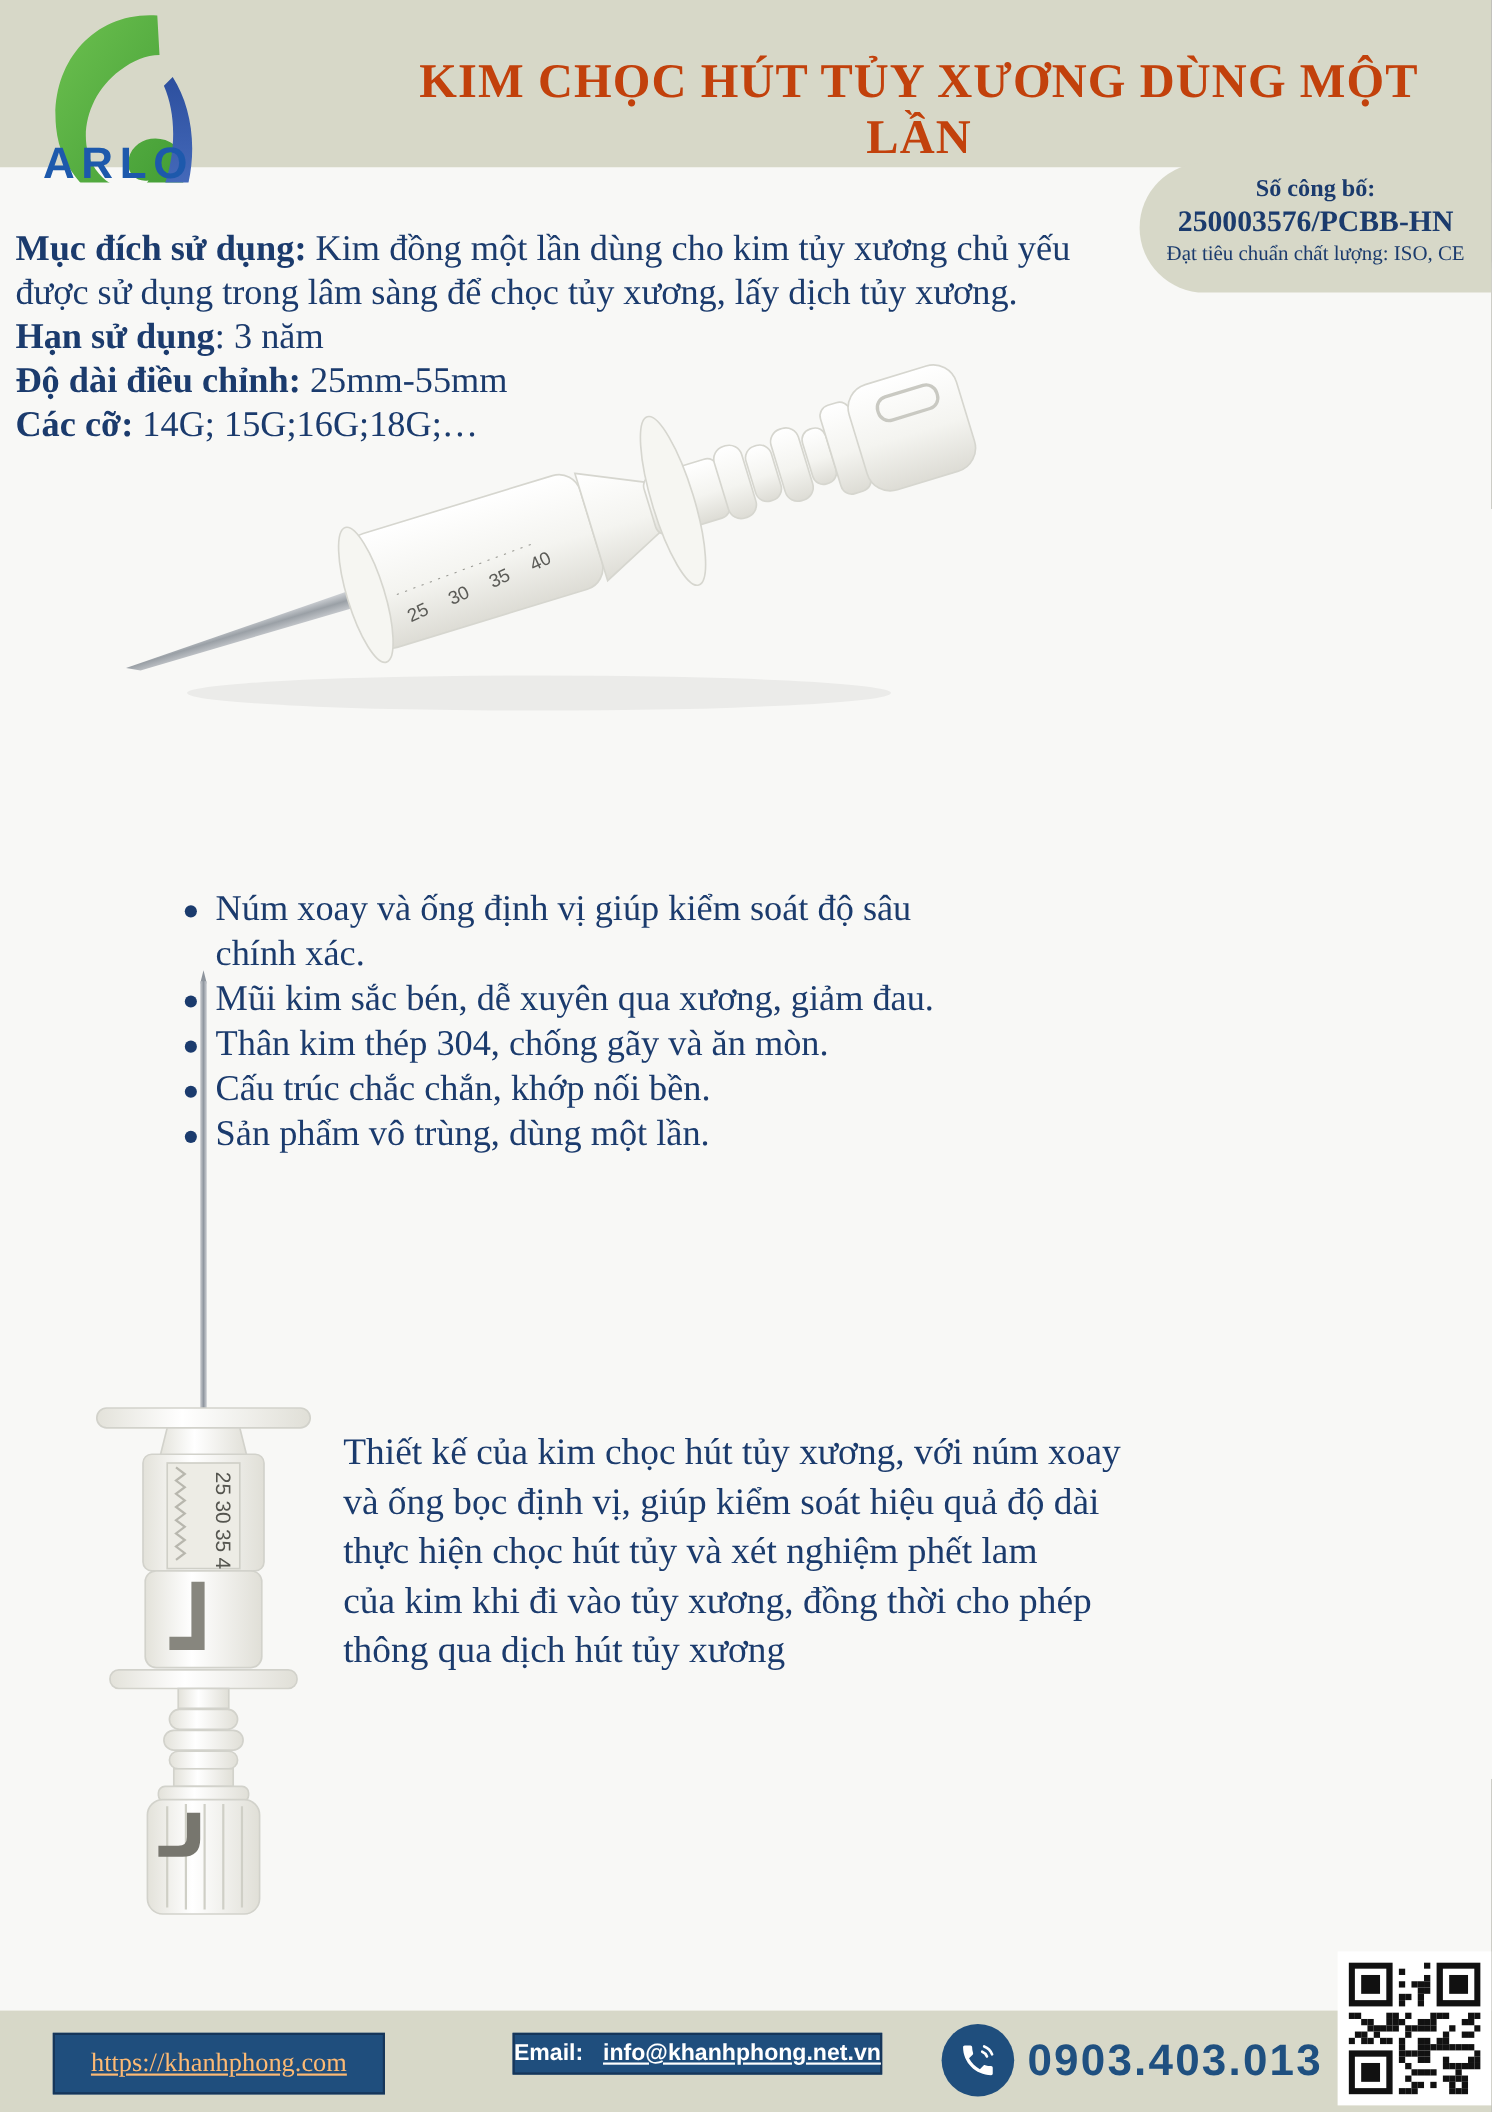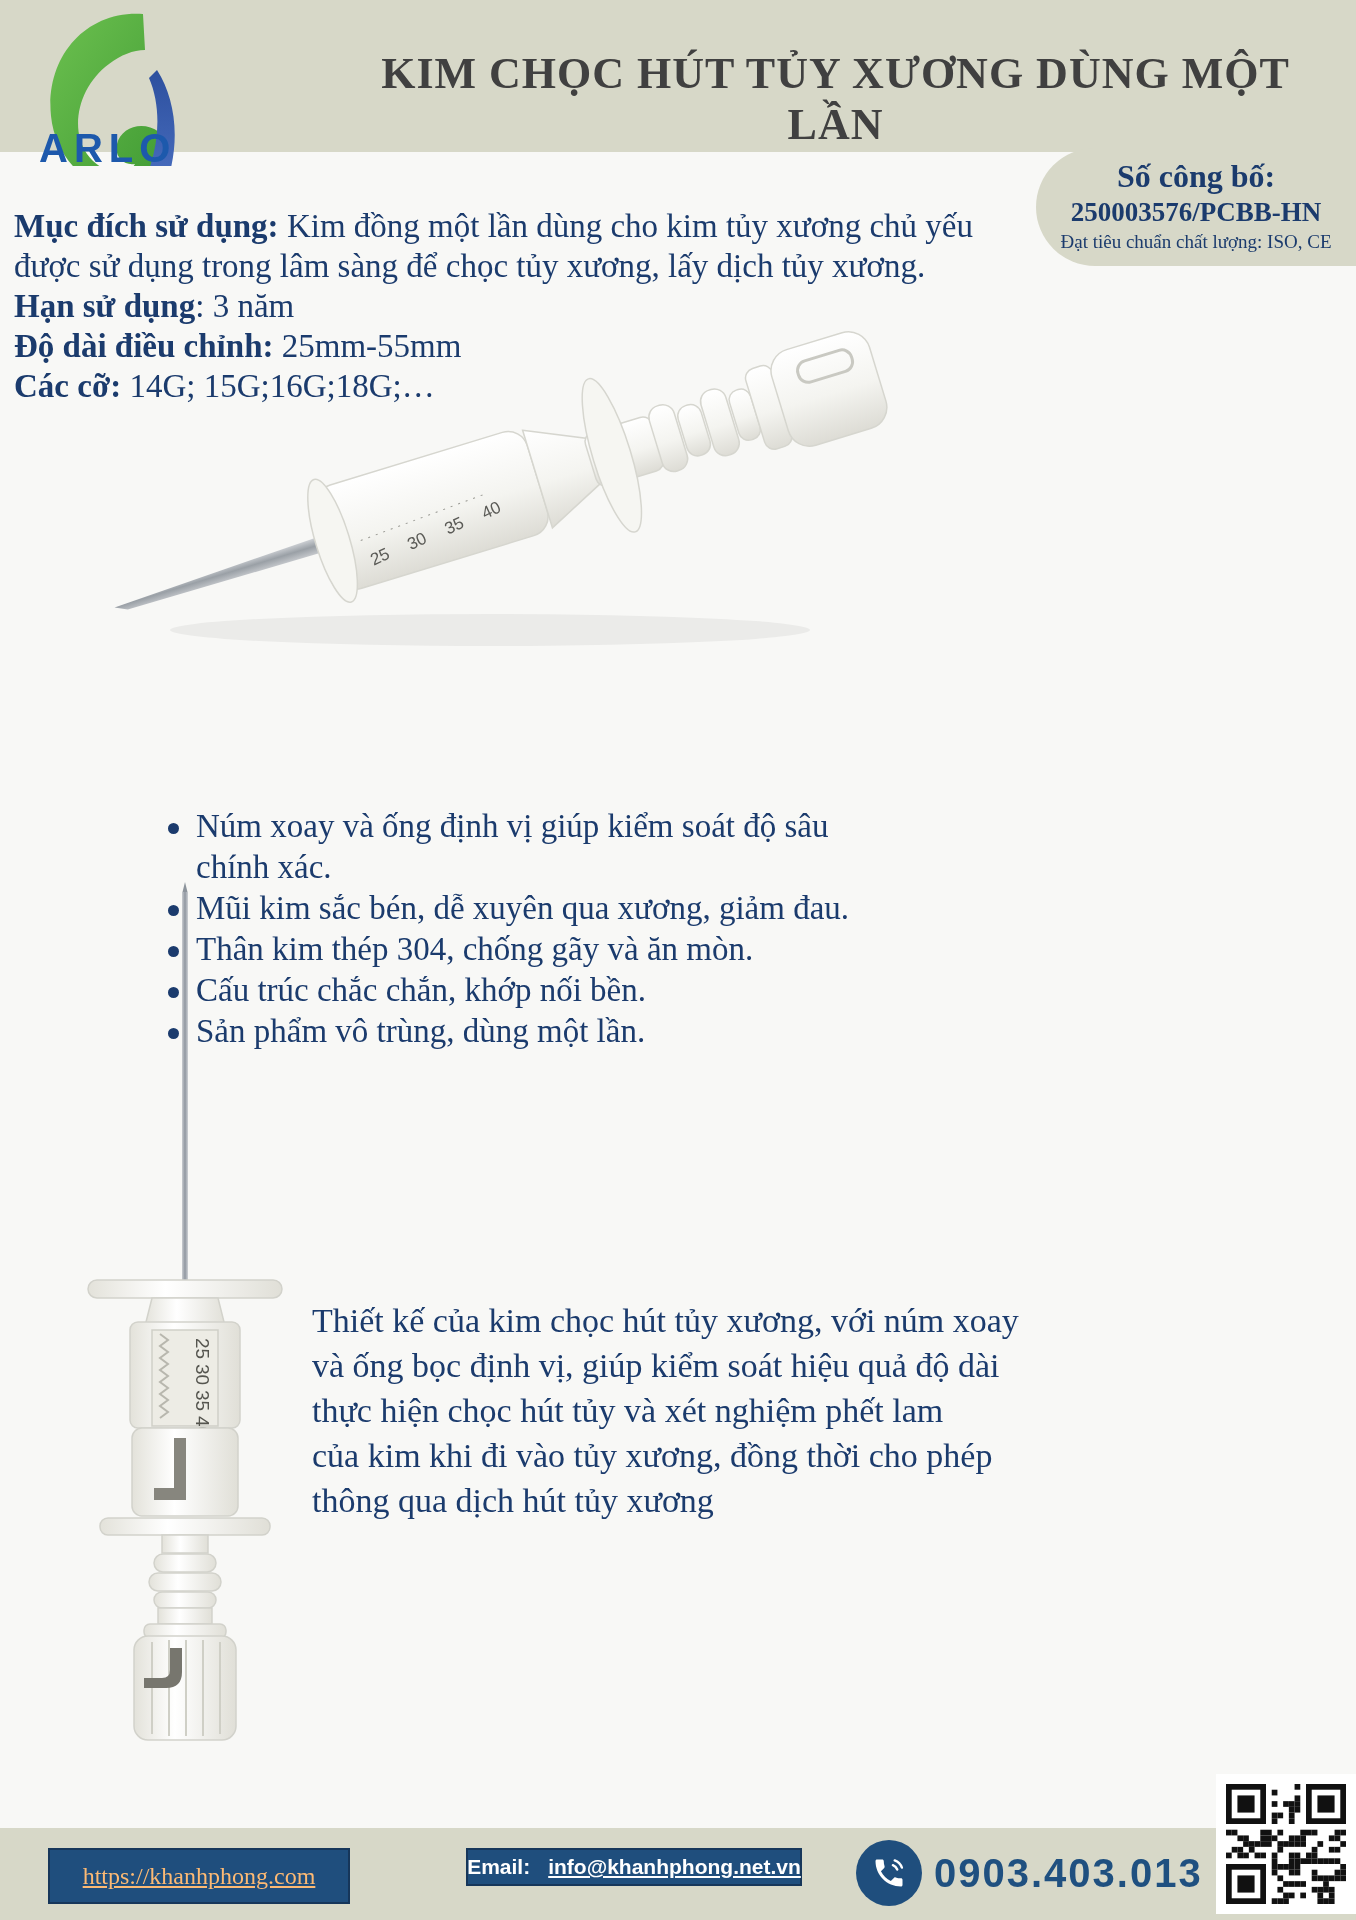--- a/index.html
+++ b/index.html
@@ -6,31 +6,31 @@
     --navy:#1b3b6d; --box-blue:#1f4e7d; --beige:#d7d8c8; --sheet:#f8f8f6;
     --logo-green:#4fae3d; --logo-blue:#3a5fb0; --brand-blue:#1d59ac;
   }
   *{margin:0;padding:0;box-sizing:border-box;}
   body{font-family:"Liberation Serif", serif; background:#888;}
   .page{position:relative;width:1356px;height:1920px;background:var(--beige);overflow:hidden;margin:0 auto;}
 
   
   .logo{position:absolute;left:25px;top:6px;width:200px;height:160px;}
   .page-title{position:absolute;left:330px;right:15px;top:48px;text-align:center;
-    font-size:44px;font-weight:bold;color:#404040;letter-spacing:1px;}
+    font-size:44px;font-weight:bold;color:#c2410c;letter-spacing:1px;}
 
   
   .sheet{position:absolute;left:0;top:152px;width:1356px;height:1676px;
     background:var(--sheet);border-top-right-radius:95px;}
 
   
   .announce{position:absolute;left:1036px;top:148px;width:320px;height:118px;
     background:var(--beige);border-radius:60px 0 0 60px;text-align:center;
     color:var(--navy);padding-top:10px;}
-  .announce .l1{font-size:32px;font-weight:bold;}
+  .announce .l1{font-size:22px;font-weight:bold;}
   .announce .l2{font-size:27px;font-weight:bold;margin-top:2px;}
   .announce .l3{font-size:19px;margin-top:3px;}
 
   
   .intro{position:absolute;left:14px;top:206px;width:1010px;color:var(--navy);
     font-size:33px;line-height:40px;}
   .intro b{font-weight:bold;}
 
   
   .features{position:absolute;left:160px;top:806px;width:700px;color:var(--navy);

